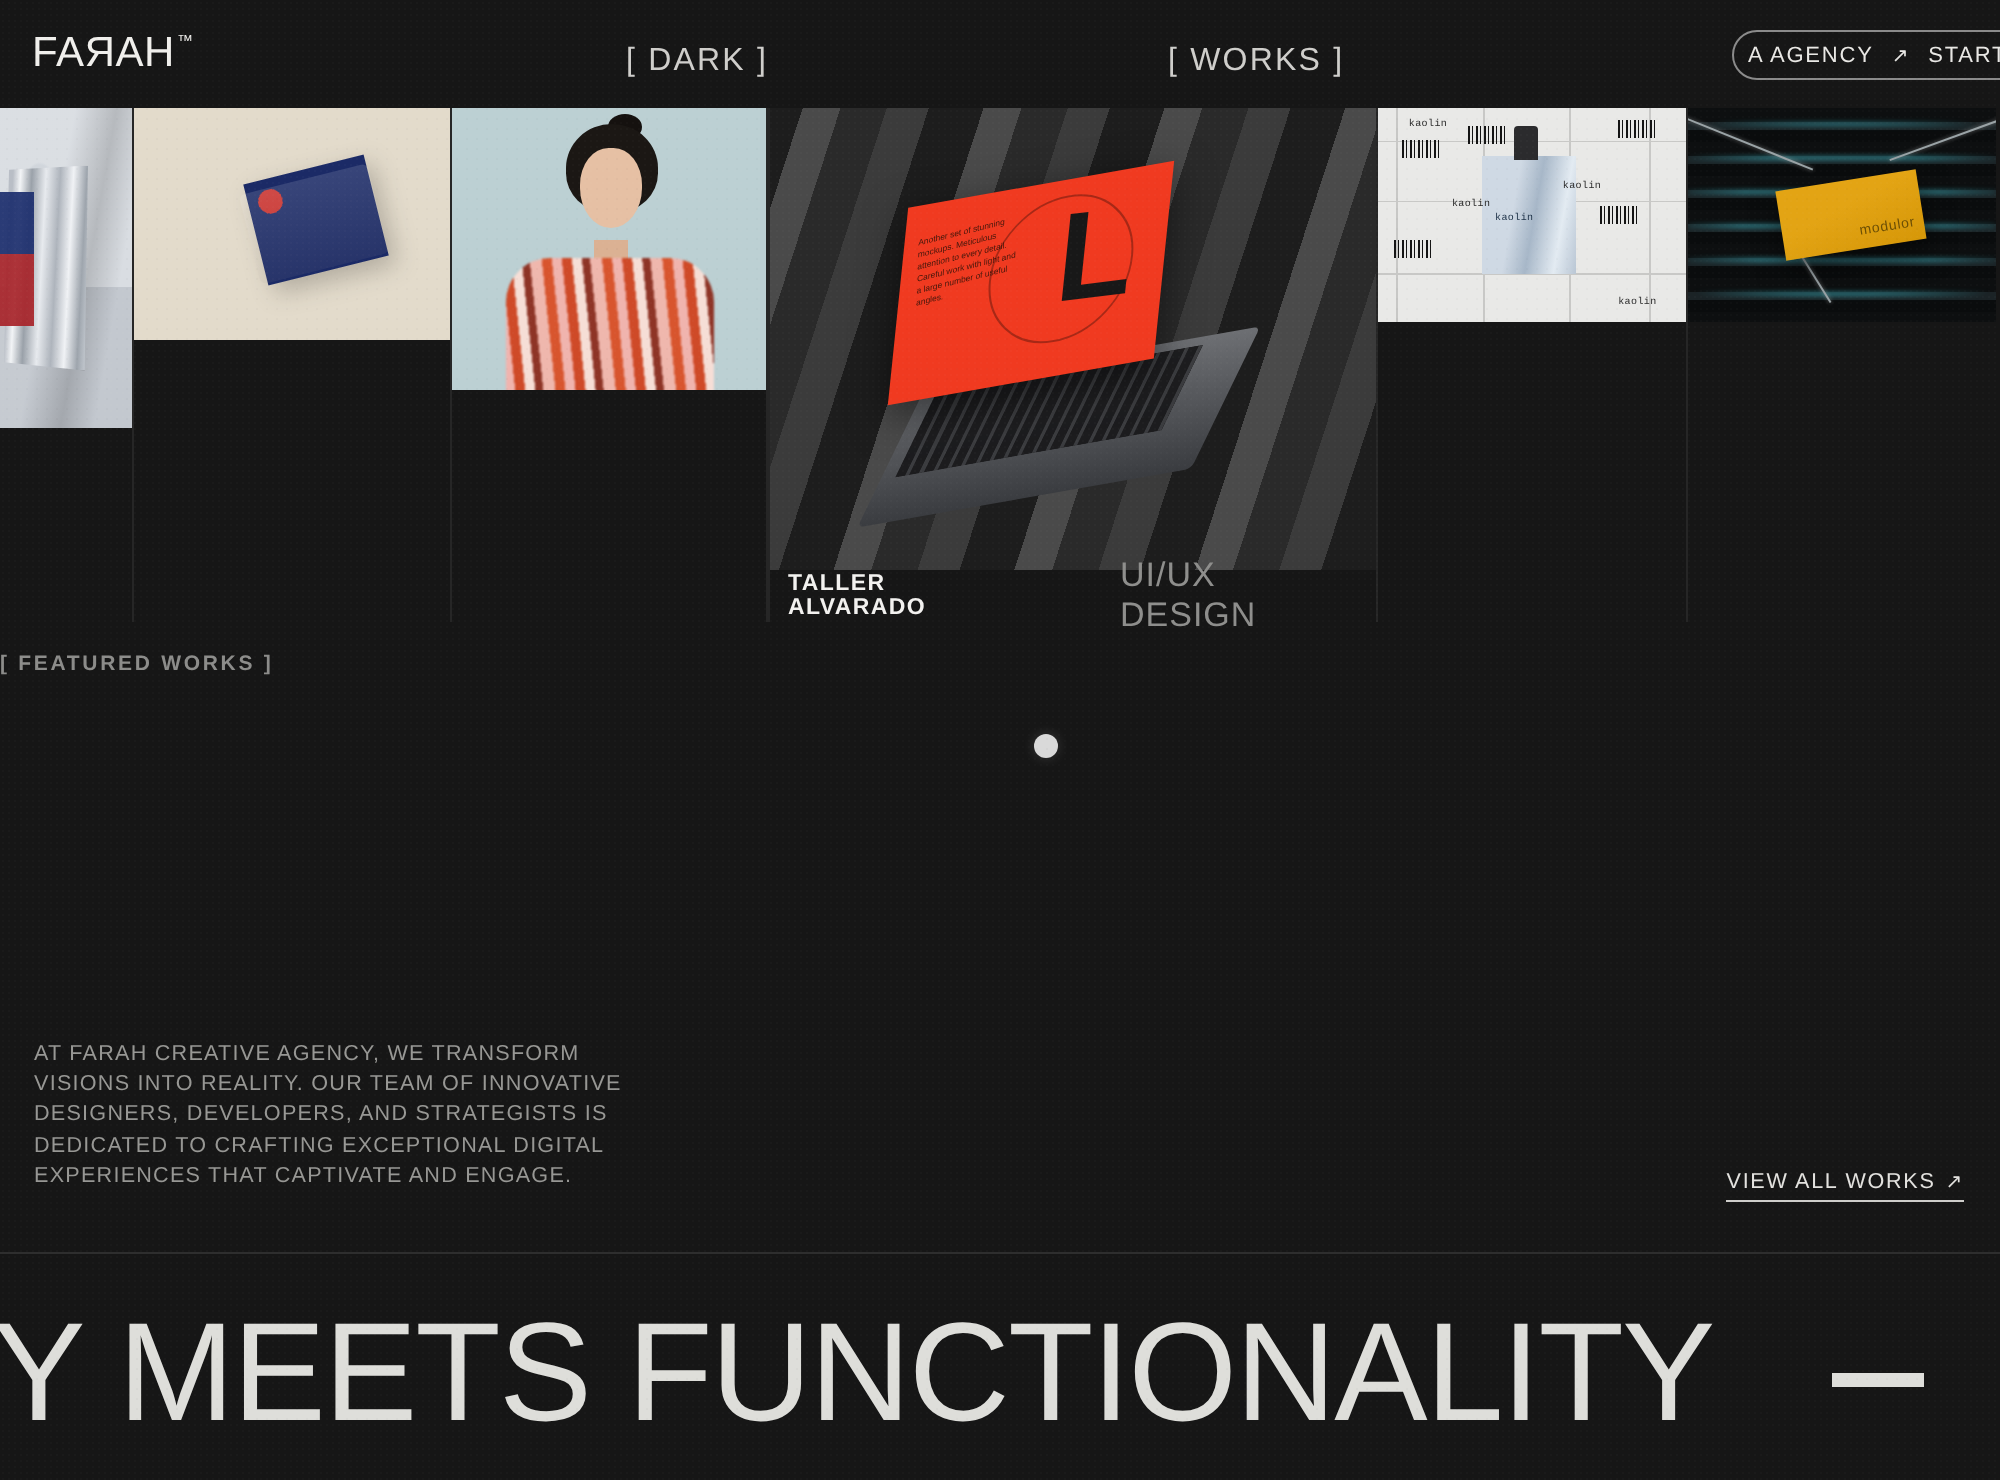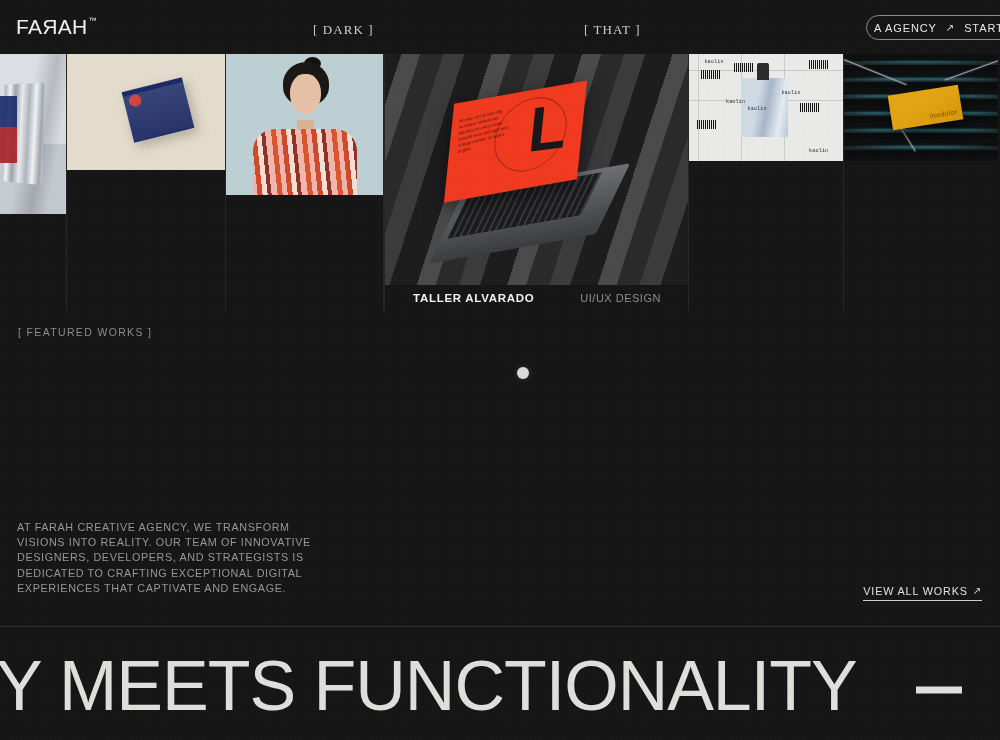--- a/index.html
+++ b/index.html
@@ -32,22 +32,22 @@
   .logo{
     position:absolute; left:16px; top:16px;
     font-size:21px; letter-spacing:.3px; color:#f0efec;
     font-weight:400; line-height:1;
     display:flex; align-items:flex-start;
   }
   .logo .rev{ display:inline-block; transform:scaleX(-1); }
   .logo .tm{ font-size:8px; margin-left:1px; margin-top:1px; letter-spacing:0; }
 
   .hdr-mid{
-    position:absolute; top:22px; font-size:13px; letter-spacing:1.1px;
-    color:#cfcecb; white-space:nowrap;font-family:Liberation Serif, serif;
+    position:absolute; top:22px; font-size:16px; letter-spacing:1.1px;
+    color:#cfcecb; white-space:nowrap;
   }
   .hdr-dark{ left:313px; }
   .hdr-menu{ left:584px; }
 
   .cta-pill{
     position:absolute; top:15px; left:866px;
     width:168px; height:25px;
     border:1px solid #8b8b8b; border-radius:13px;
     overflow:hidden;
     display:flex; align-items:center;
@@ -68,25 +68,25 @@
     position:relative; height:257px; flex:0 0 auto;
     border-right:1px solid #262626;
   }
   .card .thumb{
     width:100%; background-size:cover; background-position:center;
     border-right:0;
   }
   .card.featured{ border-left:1px solid #262626; }
   .caption{
     position:absolute; left:0; bottom:0; width:100%;
-    height:26px; display:flex; align-items:center; justify-content:center;
+    height:26px; display:flex; align-items:center; justify-content:flex-end;
     padding:0 8px 0 9px;
   }
   .cap-title{ font-size:11.5px; letter-spacing:.7px; color:#f2f1ef; font-weight:700; }
-  .cap-tag{ font-size:11px; letter-spacing:.5px; color:#8e8e8c;margin-left:46px; }
+  .cap-tag{ font-size:17px; letter-spacing:.5px; color:#8e8e8c;margin-left:46px; }
 
   
   .img-pouch{
     background:
       linear-gradient(100deg, rgba(255,255,255,.05) 0 40%, rgba(0,0,0,.16) 62%, rgba(255,255,255,0) 80%),
       radial-gradient(ellipse 24px 70px at 30% 44%, #cfd4da 0 60%, transparent 62%),
       linear-gradient(180deg,#d9dde2 0 56%, #c3c8cf 56% 100%);
     position:relative;
   }
   .img-pouch::after{
@@ -239,22 +239,22 @@
     transform:rotate(-9deg); z-index:3;
     box-shadow:0 6px 14px rgba(0,0,0,.5);
   }
   .img-tag .wire{
     position:absolute; height:1px; background:#9aa3a6; z-index:2;
     box-shadow:0 0 2px rgba(255,255,255,.4);
   }
 
   
   .featured-label{
-    position:absolute; left:18px; top:326px;
-    font-size:10.5px; letter-spacing:1.35px; color:#8c8c8a;
+    position:absolute; left:0; top:326px;
+    font-size:10.5px; letter-spacing:1.35px; color:#8c8c8a;font-weight:bold;
   }
   .cursor-dot{
     position:absolute; left:517px; top:367px; width:12px; height:12px;
     border-radius:50%; background:#d9d9d9;
     box-shadow:0 0 7px rgba(255,255,255,.14);
   }
   .intro{
     position:absolute; left:17px; top:520px; width:300px;
     font-size:10.8px; line-height:15.2px; letter-spacing:.62px; color:#979794;
   }
@@ -293,21 +293,21 @@
 <div class="header">
 
   <div class="logo">
     <span>FA</span>
       <span class="rev">R</span>
       <span>AH</span>
       <span class="tm">™</span>
   </div>
 
   <div class="hdr-mid hdr-dark">[ DARK ]</div>
-  <div class="hdr-mid hdr-menu">[ THAT ]</div>
+  <div class="hdr-mid hdr-menu">[ WORKS ]</div>
 
   <div class="cta-pill">
     <div class="cta-track">
       <span>A AGENCY</span>
       <span class="cta-arrow">↗</span>
       <span>START A P</span>
     </div>
   </div>
 </div>
 

